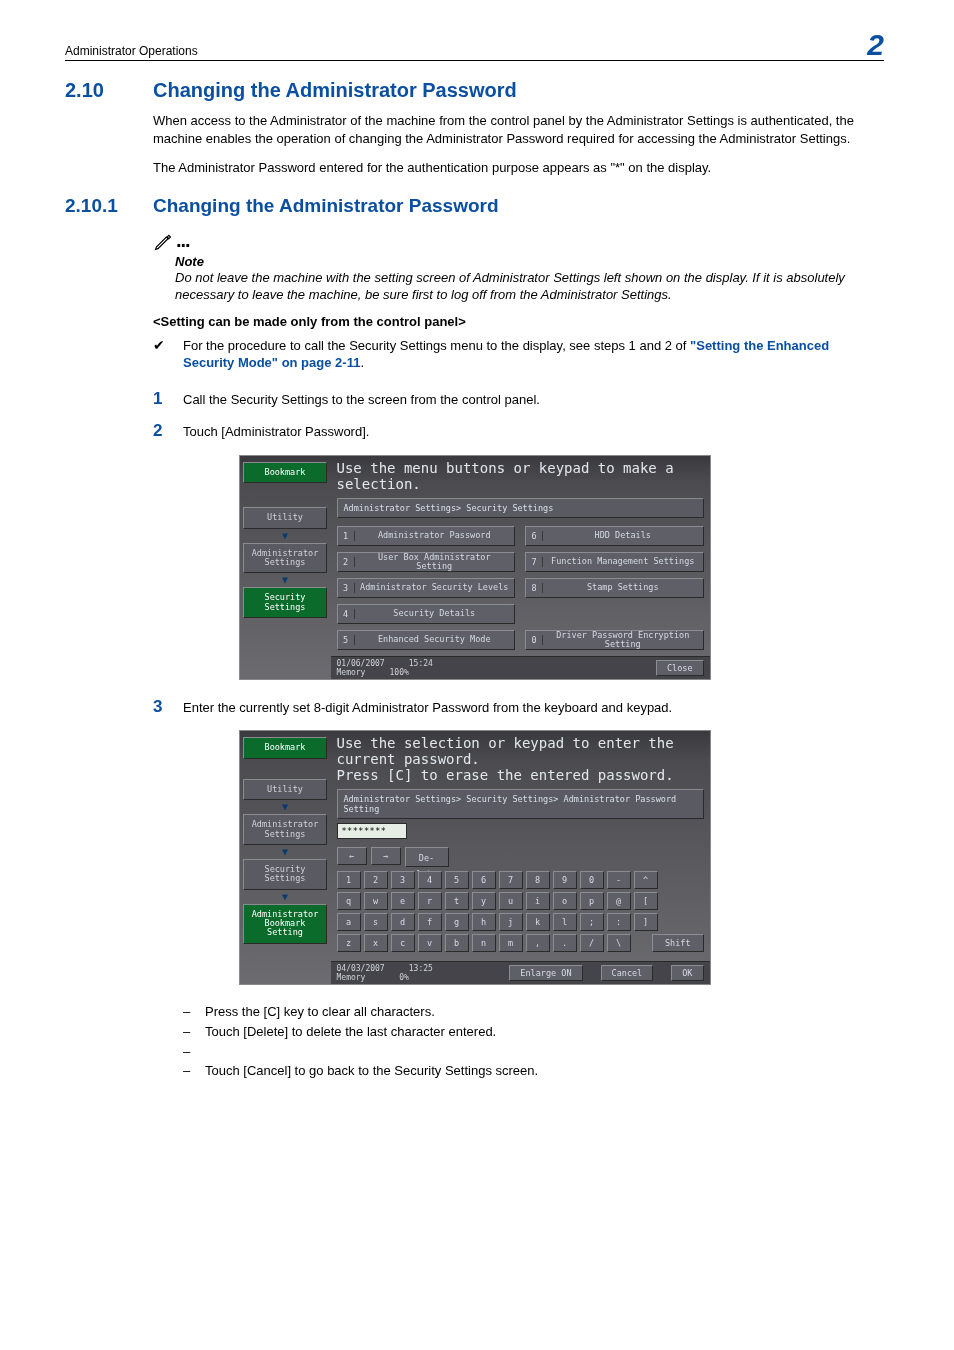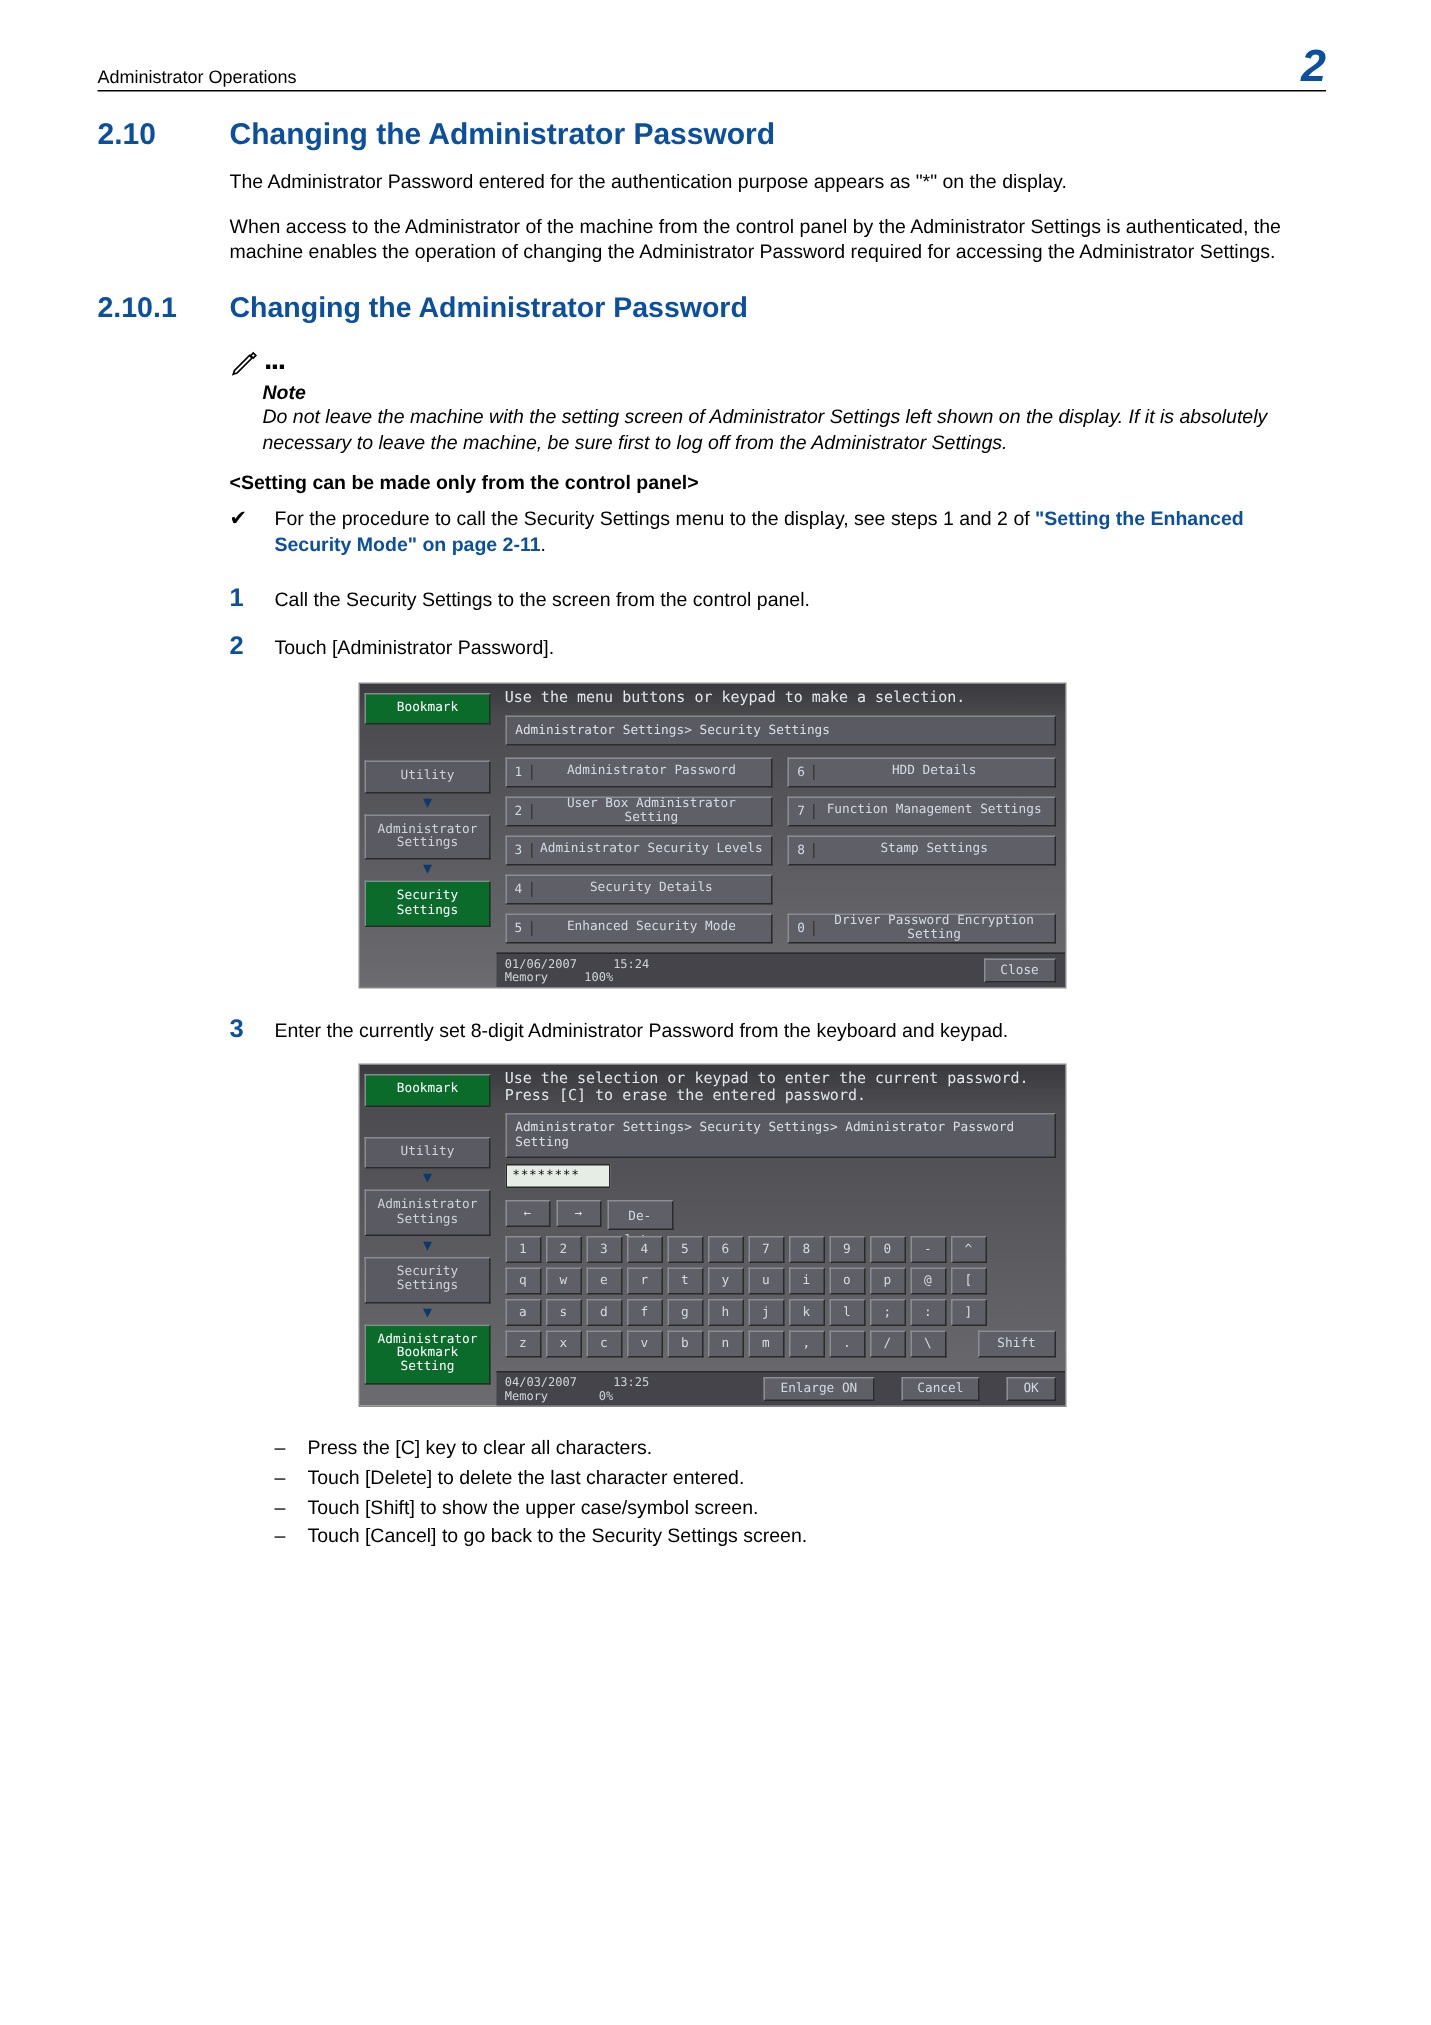--- a/index.html
+++ b/index.html
@@ -108,21 +108,21 @@
     background: #0a6b2a;
     color: #fff;
   }
   .side-arrow {
     color:#083a6e;
     font-size: 10px;
     height: 6px;
     line-height: 6px;
   }
   .shot-main { flex: 1; display: flex; flex-direction: column; }
-  .shot-top { padding: 4px 6px; font-size: 10px; color: #e2e7ee; }
+  .shot-top { padding: 4px 6px; font-size: 14px; color: #e2e7ee; }
   .shot-breadcrumb {
     margin: 2px 6px 0 6px;
     background: #5a5a62;
     border: 1px solid #2b2b2b;
     border-top-color:#888;
     border-left-color:#888;
     padding: 4px 6px;
     color: #d8e0e8;
     font-size: 8.5px;
   }
@@ -210,22 +210,22 @@
   <div class="running-head">
     <span class="running-head-text">Administrator Operations</span>
     <span class="chapter-num">2</span>
   </div>
 
   <h1 class="section">
     <span class="secnum">2.10</span><span>Changing the Administrator Password</span>
   </h1>
 
   <div class="body-indent">
+    <p>When access to the Administrator of the machine from the control panel by the Administrator Settings is authenticated, the machine enables the operation of changing the Administrator Password required for accessing the Administrator Settings.</p>
     <p>The Administrator Password entered for the authentication purpose appears as "*" on the display.</p>
-    <p>When access to the Administrator of the machine from the control panel by the Administrator Settings is authenticated, the machine enables the operation of changing the Administrator Password required for accessing the Administrator Settings.</p>
   </div>
 
   <h2 class="subsection">
     <span class="secnum">2.10.1</span><span>Changing the Administrator Password</span>
   </h2>
 
   <div class="note-block">
     <div class="note-head">
       <svg width="20" height="20" viewBox="0 0 24 24">
           <path d="M3 21l3-1 12-12-2-2L4 18l-1 3zm14-15l2 2 2-2-2-2-2 2z" fill="none" stroke="#000" stroke-width="1.4"></path>
@@ -438,21 +438,20 @@
     <div class="row">
         <span class="dash">–</span>
         <span>Press the [C] key to clear all characters.</span>
       </div>
     <div class="row">
         <span class="dash">–</span>
         <span>Touch [Delete] to delete the last character entered.</span>
       </div>
     <div class="row">
         <span class="dash">–</span>
-        <span>Touch [Shift] to show the upper case/symbol screen.</span>
       </div>
     <div class="row">
         <span class="dash">–</span>
         <span>Touch [Cancel] to go back to the Security Settings screen.</span>
       </div>
   </div>
 
   <div class="footer">
     <span>C353</span>
     <span>2-53</span>

